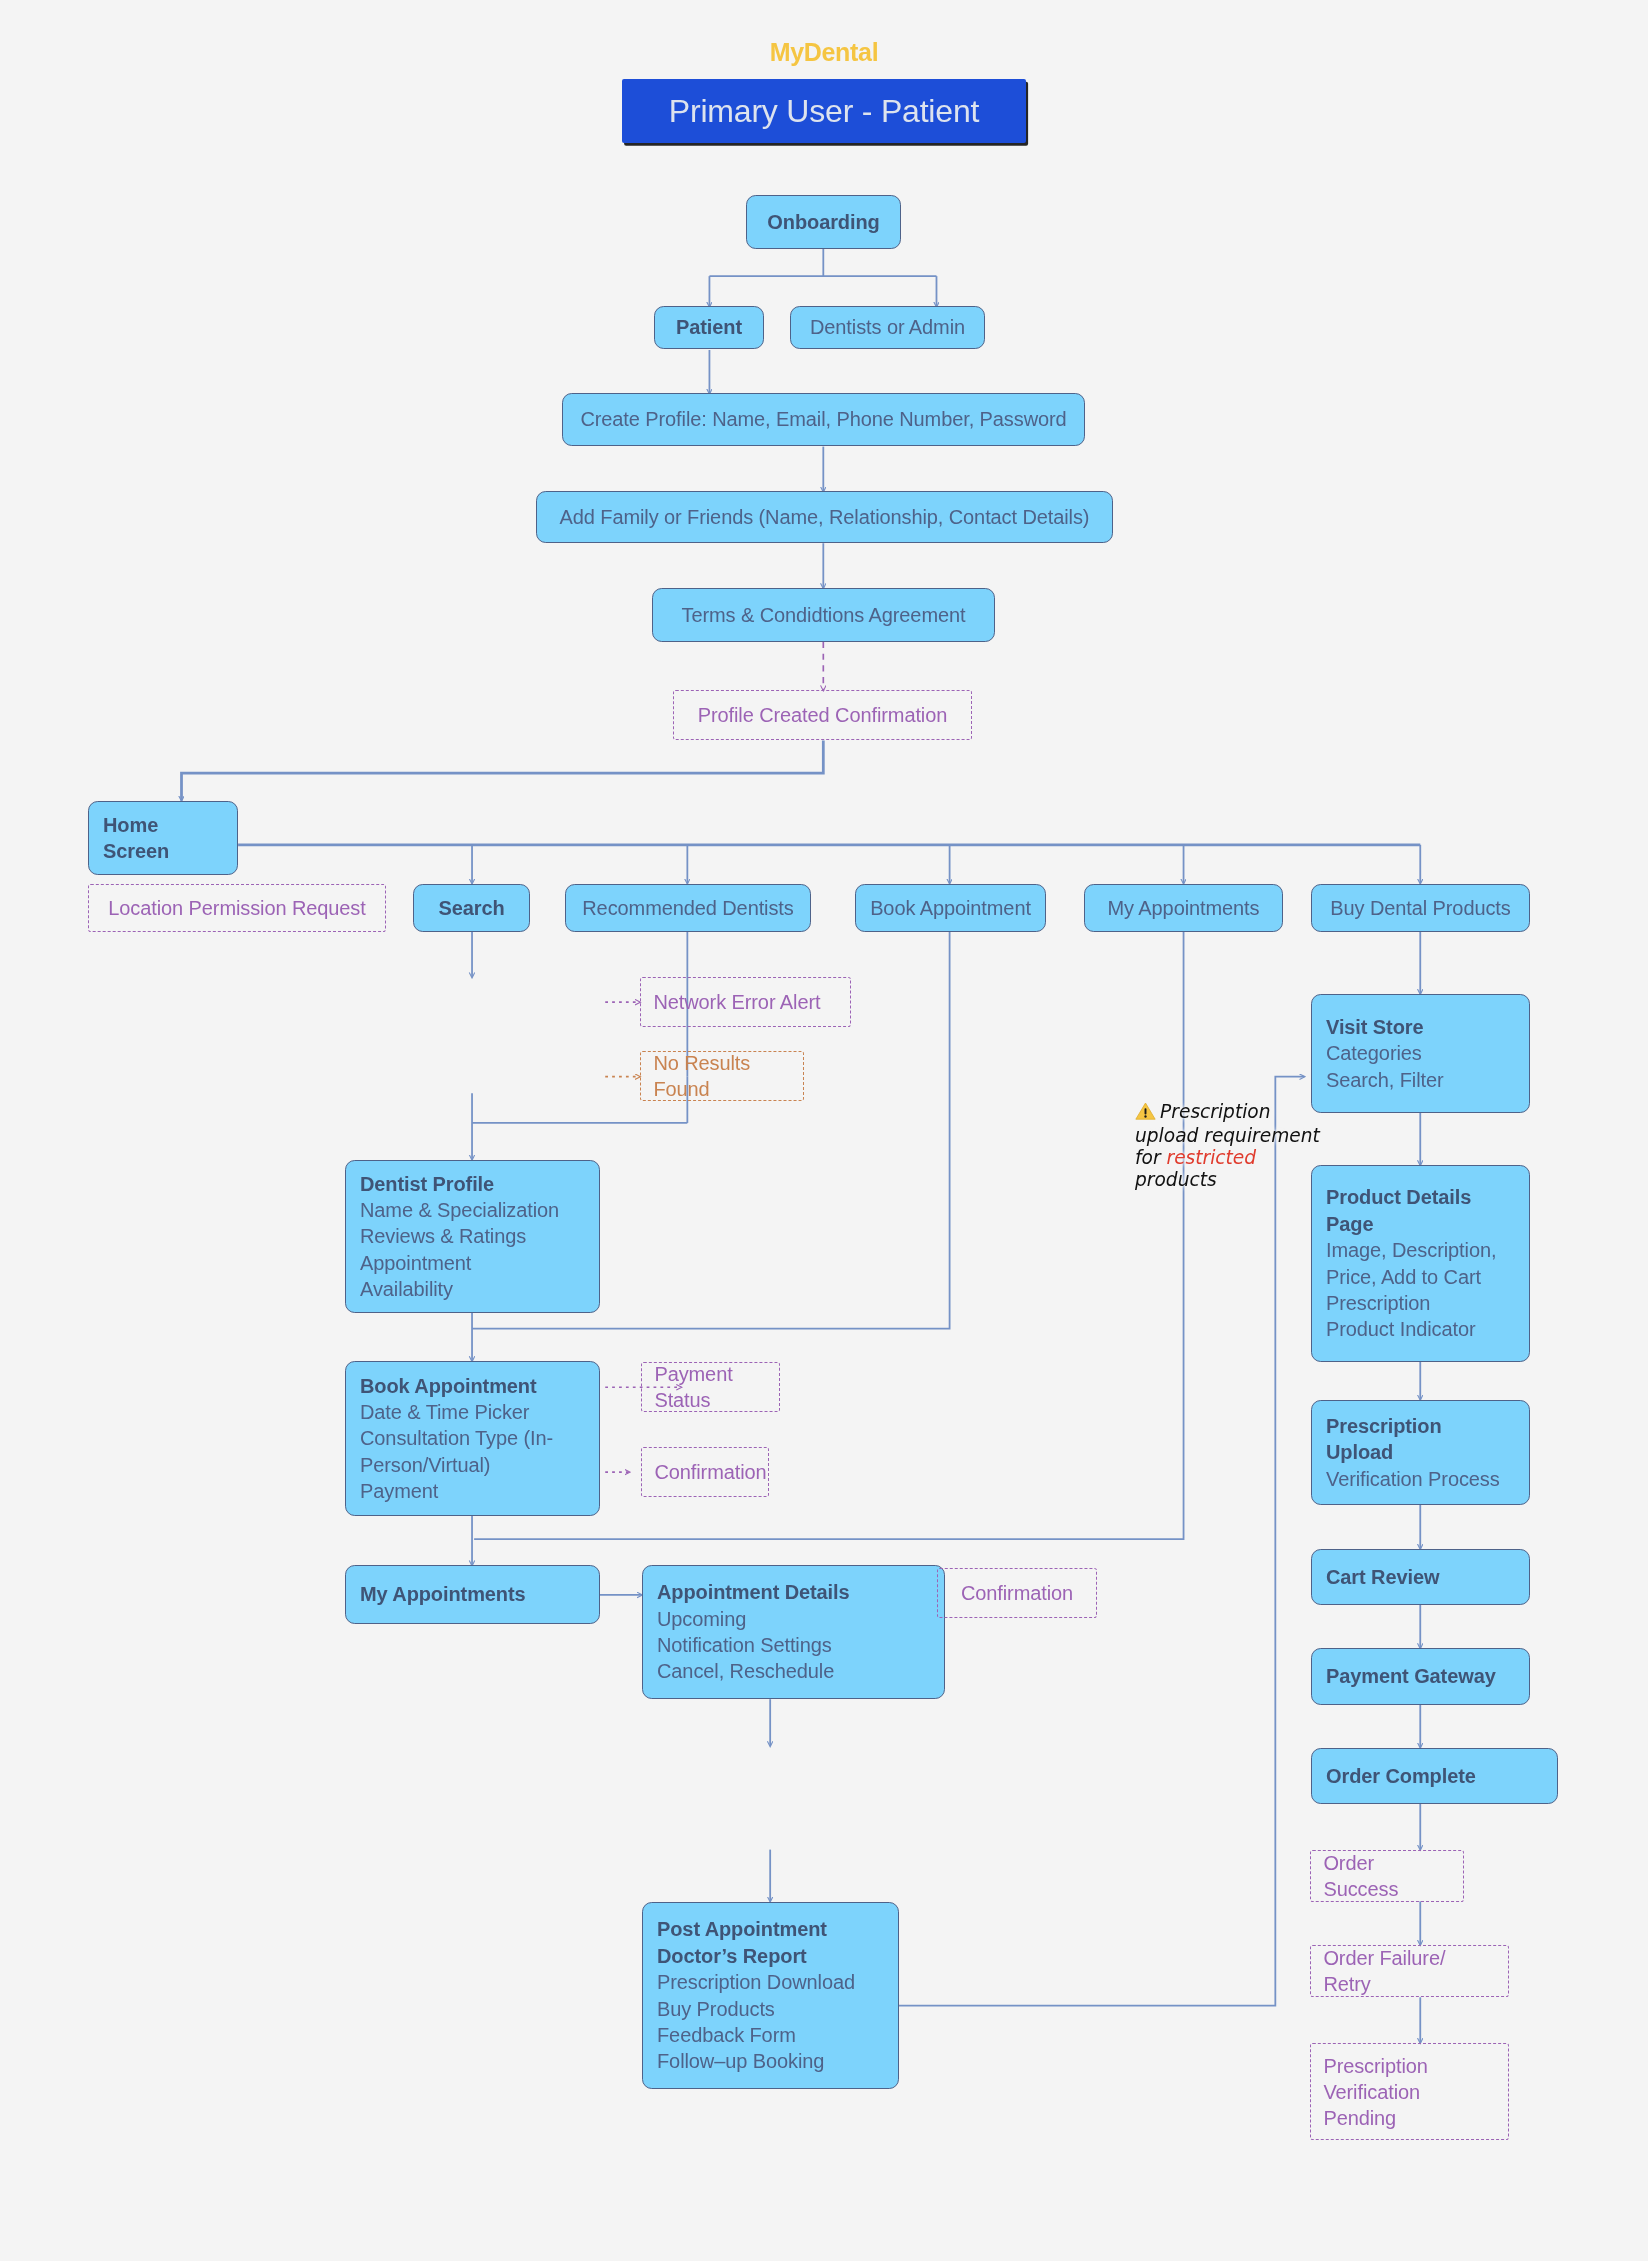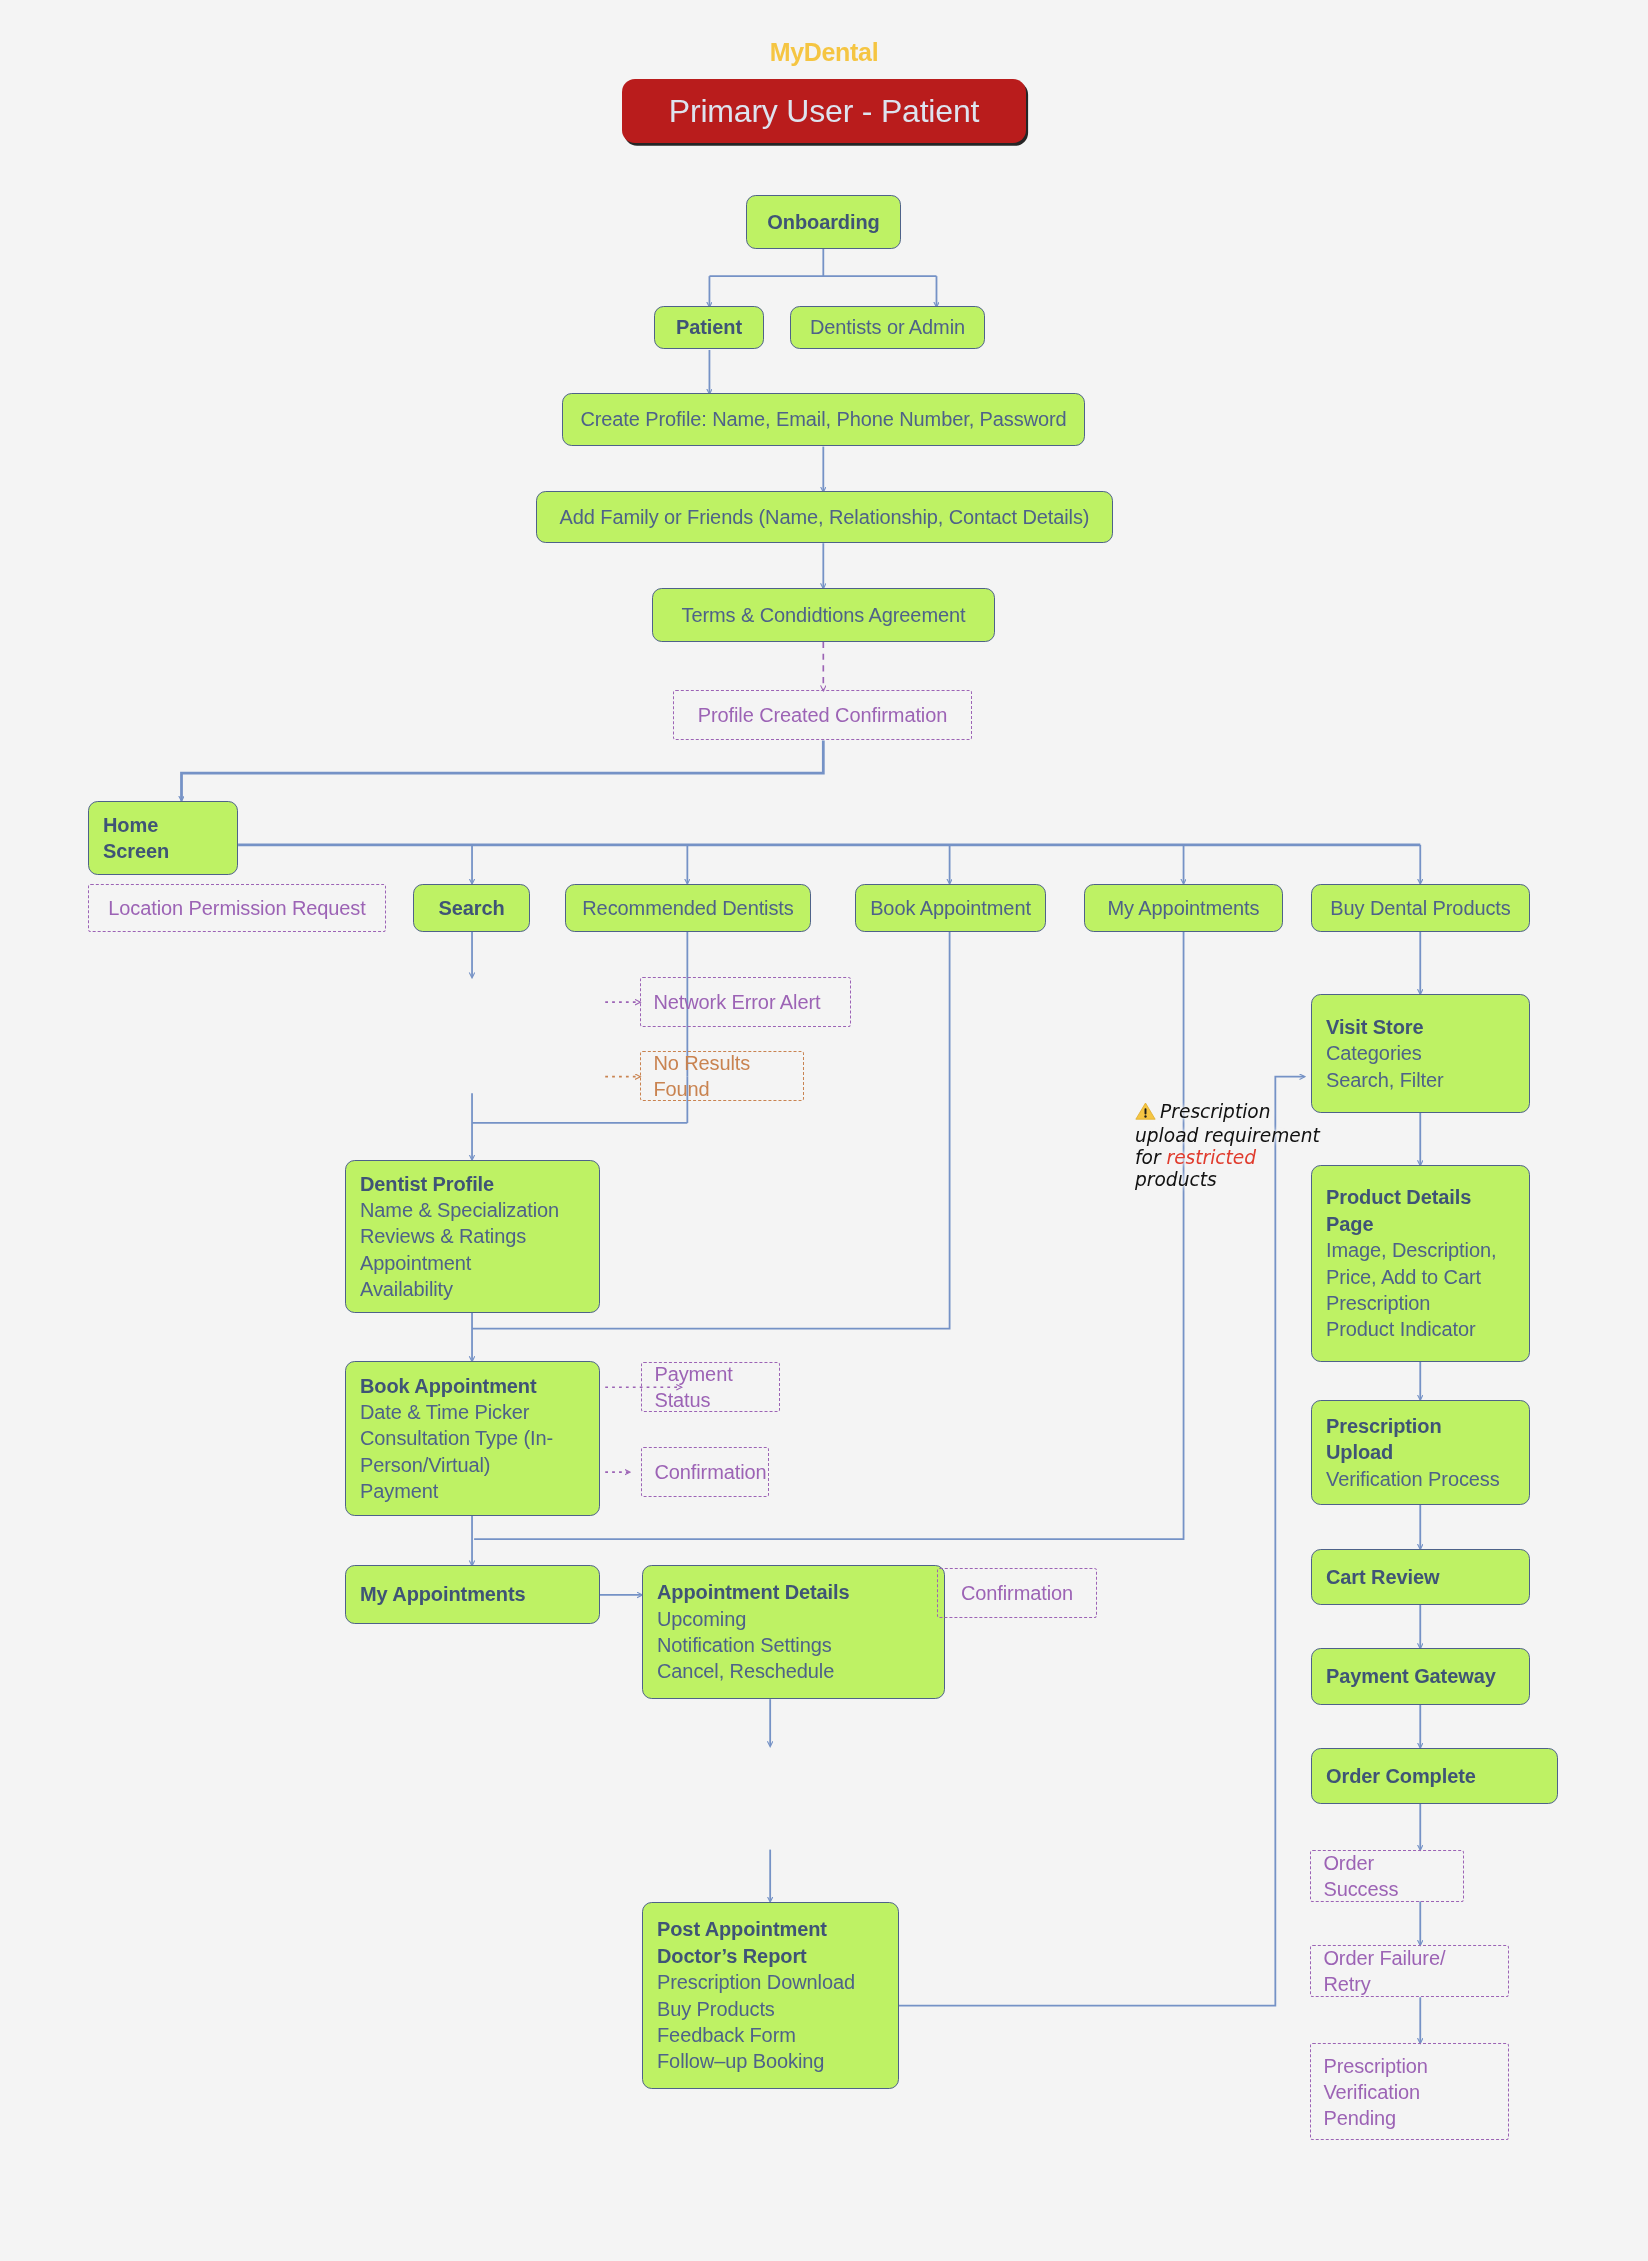--- a/index.html
+++ b/index.html
@@ -9,21 +9,21 @@
     width:1648px;height:2261px;position:relative;overflow:hidden;
   }
   #canvas{position:absolute;left:0;top:0;width:1648px;height:2261px;}
   svg.wires{position:absolute;left:0;top:0;width:1648px;height:2261px;pointer-events:none;}
 
   .node{
     position:absolute;
     box-sizing:border-box;
     border:1.4px solid #4e6289;
     border-radius:9.7px;
-    background:#bef264;
+    background:#7dd3fc;
     color:#46597f;
     display:flex;
     flex-direction:column;
     justify-content:center;
     padding:9.7px 14px;
     font-size:20px;
     line-height:1.32;
     letter-spacing:-0.1px;
   }
   .node.center{align-items:center;text-align:center;}
@@ -39,21 +39,21 @@
   }
   .ghost.center{align-items:center;}
   .ghost.warn{border-color:#c98350;color:#c98350;}
 
   #brand{
     position:absolute;left:0;top:38px;width:1648px;text-align:center;
     color:#f5c542;font-weight:bold;font-size:25px;letter-spacing:-0.3px;
   }
   #title{
     position:absolute;left:622px;top:79px;width:404px;height:64px;
-    background:#b91c1c;border-radius:13px;
+    background:#1d4ed8;border-radius:2px;
     box-shadow:2.1px 2.8px 0 rgba(0,0,0,0.85);
     display:flex;align-items:center;justify-content:center;
     color:#dde3ee;font-size:32px;letter-spacing:-0.2px;
   }
 
   #note{
     position:absolute;left:1135px;top:1101px;width:186px;
     font-family:"DejaVu Sans", sans-serif;
     font-style:italic;
     font-size:18.6px;line-height:1.18;color:#111;

